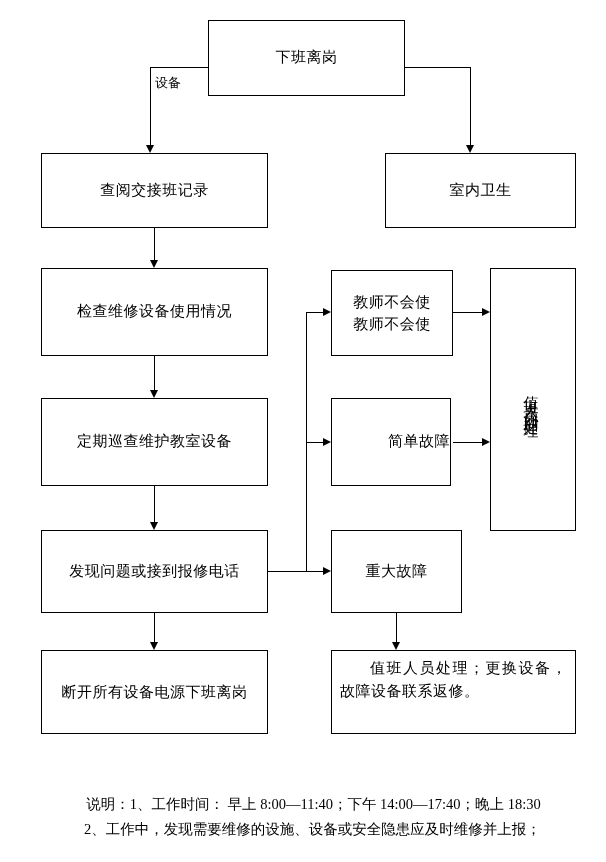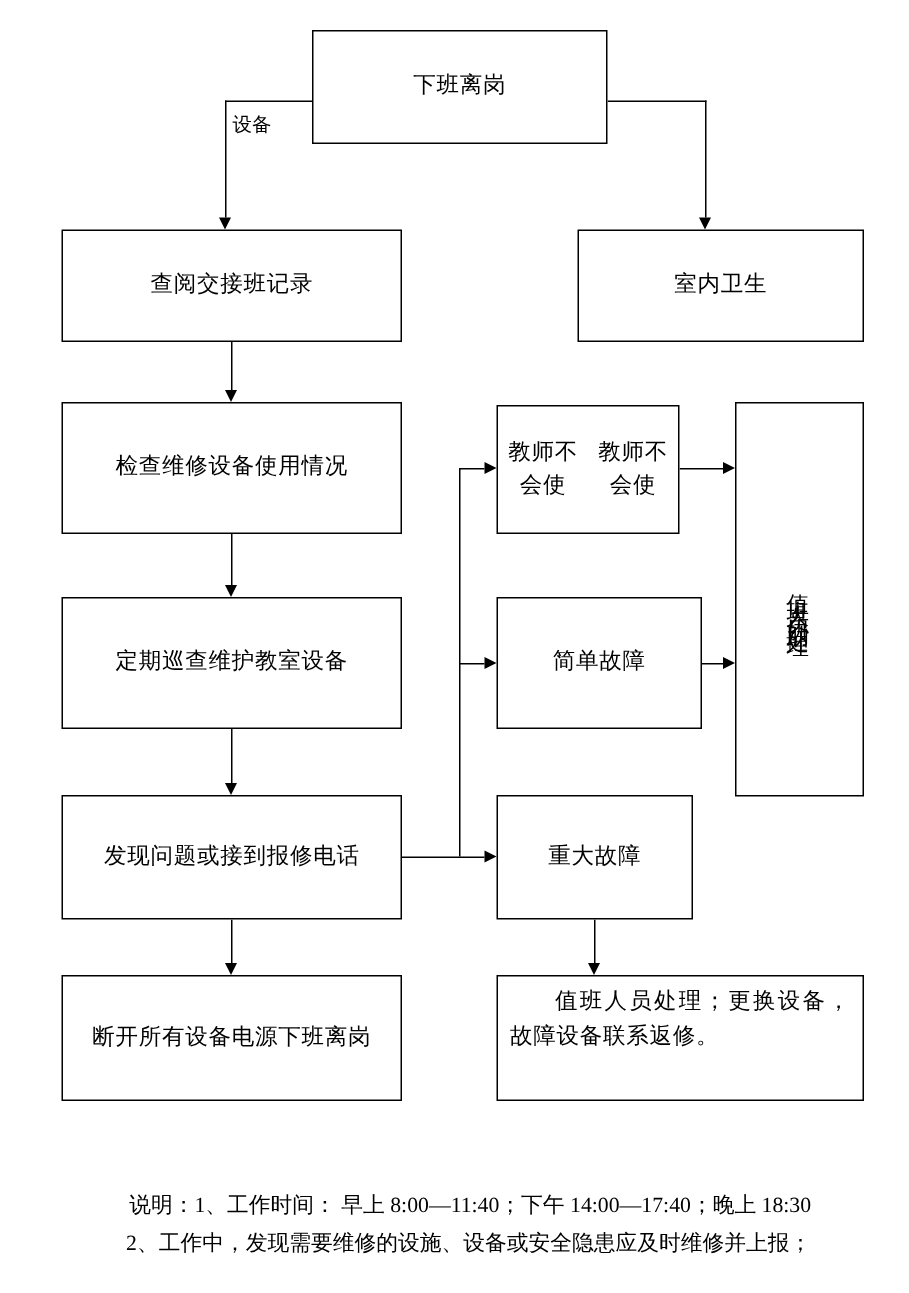--- a/index.html
+++ b/index.html
@@ -114,34 +114,34 @@
   </div>
 
   <div class="node serif" style="left:385px; top:153px; width:191px; height:75px;">
     <span>室内卫生</span>
   </div>
 
   <div class="node serif" style="left:41px; top:268px; width:227px; height:88px;text-align:right;">
     <span>检查维修设备使用情况</span>
   </div>
 
-  <div class="node two-line" style="left:331px; top:270px; width:122px; height:86px; flex-direction:row;">
+  <div class="node two-line" style="left:331px; top:270px; width:122px; height:86px; flex-direction:column;">
     <span>教师不会使</span>
     <span>教师不会使</span>
   </div>
 
   <div class="node vertical-text serif" style="left:490px; top:268px; width:86px; height:263px;">
     <span>值班人员协助处理</span>
   </div>
 
   <div class="node serif" style="left:41px; top:398px; width:227px; height:88px;">
     <span>定期巡查维护教室设备</span>
   </div>
 
-  <div class="node serif" style="left:331px; top:398px; width:137px; height:88px;">
+  <div class="node serif" style="left:331px; top:398px; width:120px; height:88px;justify-content:flex-end;">
     <span>简单故障</span>
   </div>
 
   <div class="node serif" style="left:41px; top:530px; width:227px; height:83px;">
     <span>发现问题或接到报修电话</span>
   </div>
 
   <div class="node serif" style="left:331px; top:530px; width:131px; height:83px;">
     <span>重大故障</span>
   </div>

